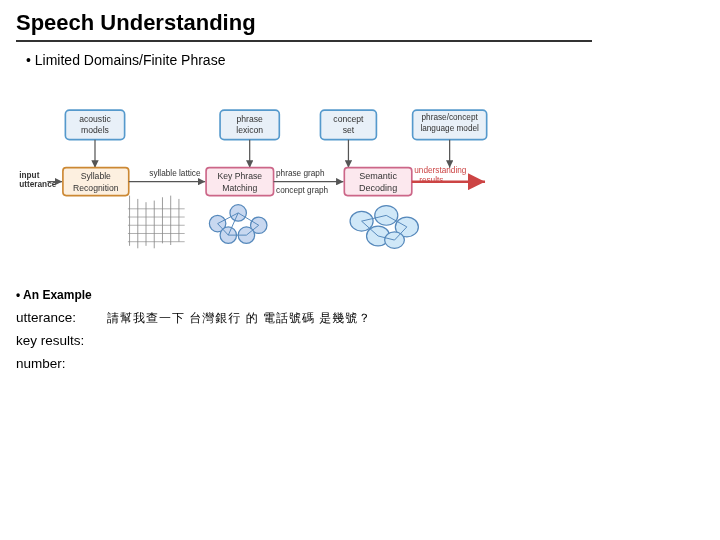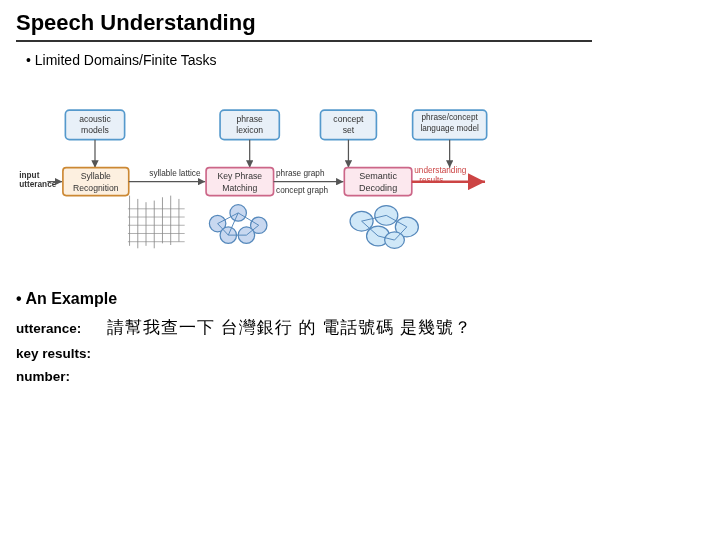--- a/index.html
+++ b/index.html
@@ -56,52 +56,52 @@
     }
 
     
     .example-section {
       margin-top: 8px;
       font-size: 13.5px;
       line-height: 1.7;
     }
 
     .example-section .example-title {
-      font-size: 16px;
+      font-size: 12px;
       font-weight: bold;
       margin-bottom: 2px;
     }
 
     .example-row {
       display: flex;
       align-items: baseline;
       gap: 6px;
     }
 
     .example-label {
-      font-weight: bold;
+      font-weight: normal;
       min-width: 85px;
       display: inline-block;
     }
 
     .chinese-text {
       font-family: "Microsoft JhengHei", "PingFang TC", "SimHei", Arial, sans-serif;
-      font-size: 17px;
+      font-size: 12px;
       letter-spacing: 1px;
     }
   </style>
 </head>
 <body>
 
 <div class="page-container">
 
   <div class="title">Speech Understanding</div>
 
   <div class="bullet-points">
-    <p>• <span>Limited Domains/Finite Tasks</span></p>
+    <p>• <span>Limited Domains/Finite Phrase</span></p>
   </div>
 
   <div class="diagram-area">
     <svg class="diagram-svg" viewBox="0 0 700 190">
 
       <rect x="60" y="10" width="72" height="36" rx="5" ry="5" fill="#e8f0f8" stroke="#5599cc" stroke-width="2"></rect>
       <text x="96" y="24" text-anchor="middle" font-size="10.5" fill="#333">acoustic</text>
       <text x="96" y="38" text-anchor="middle" font-size="10.5" fill="#333">models</text>
 
       <rect x="248" y="10" width="72" height="36" rx="5" ry="5" fill="#e8f0f8" stroke="#5599cc" stroke-width="2"></rect>

